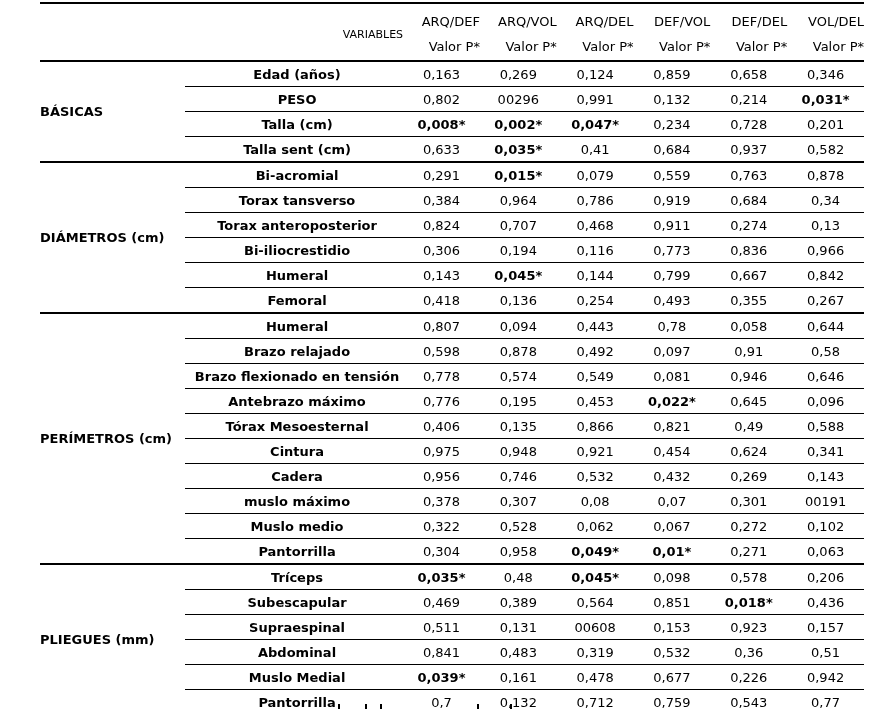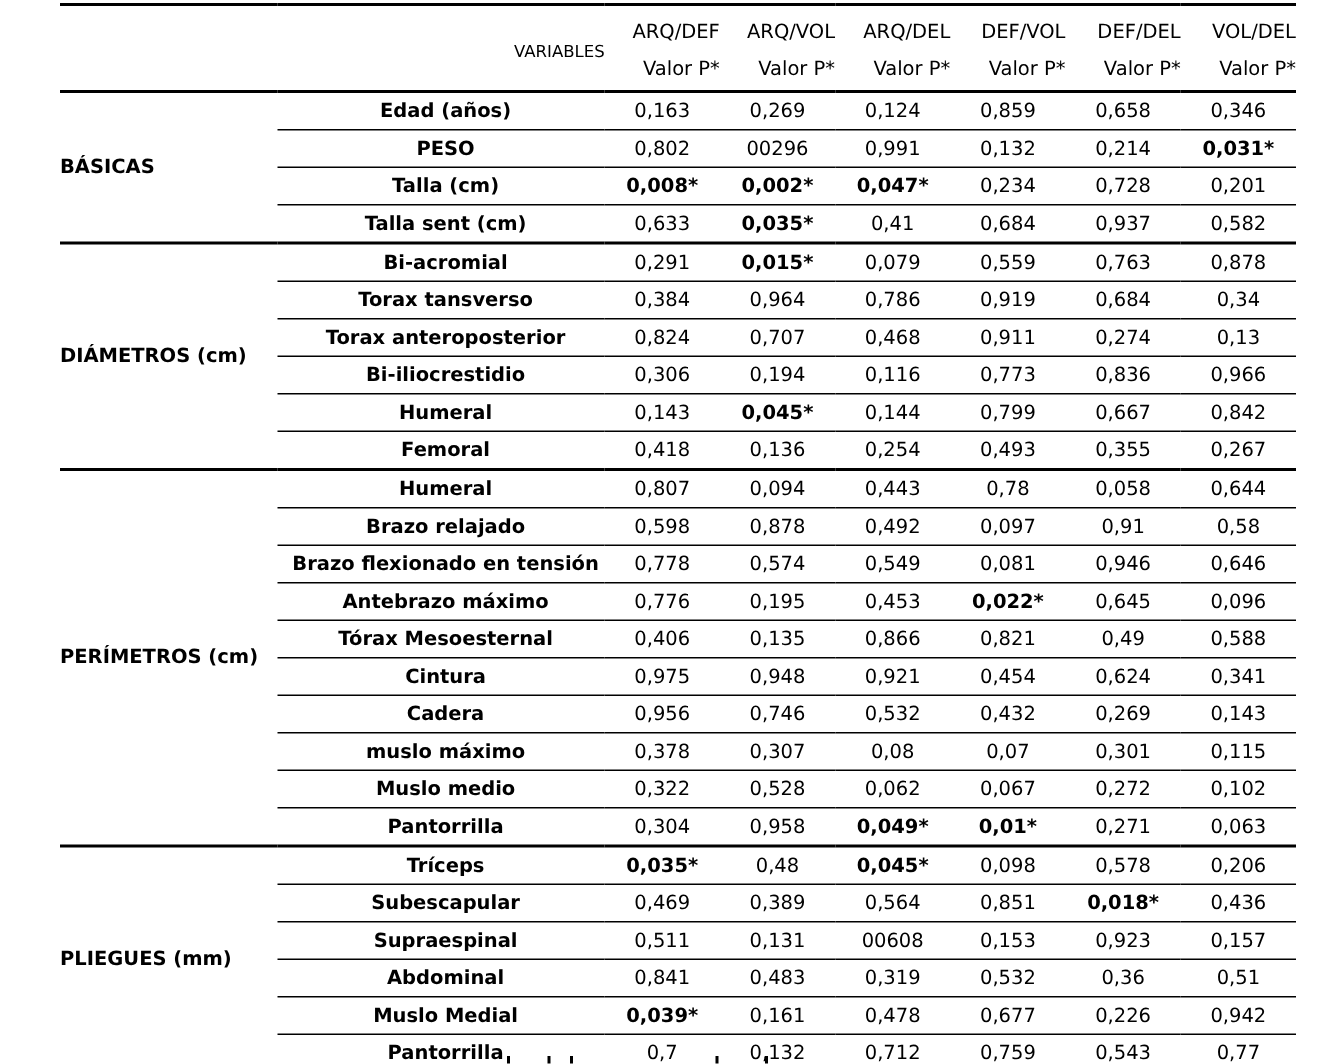--- a/index.html
+++ b/index.html
@@ -281,21 +281,21 @@
           <td class="val-cell">0,269</td>
           <td class="val-cell">0,143</td>
         </tr>
         <tr>
           <td class="var-cell">muslo máximo</td>
           <td class="val-cell">0,378</td>
           <td class="val-cell">0,307</td>
           <td class="val-cell">0,08</td>
           <td class="val-cell">0,07</td>
           <td class="val-cell">0,301</td>
-          <td class="val-cell">0,115</td>
+          <td class="val-cell">00191</td>
         </tr>
         <tr>
           <td class="var-cell">Muslo medio</td>
           <td class="val-cell">0,322</td>
           <td class="val-cell">0,528</td>
           <td class="val-cell">0,062</td>
           <td class="val-cell">0,067</td>
           <td class="val-cell">0,272</td>
           <td class="val-cell">0,102</td>
         </tr>

